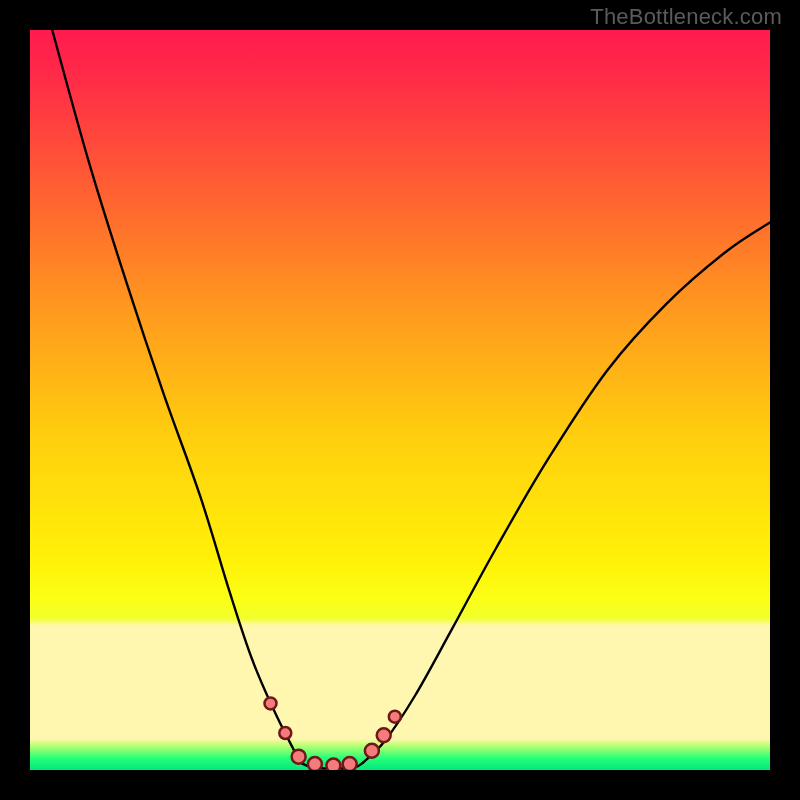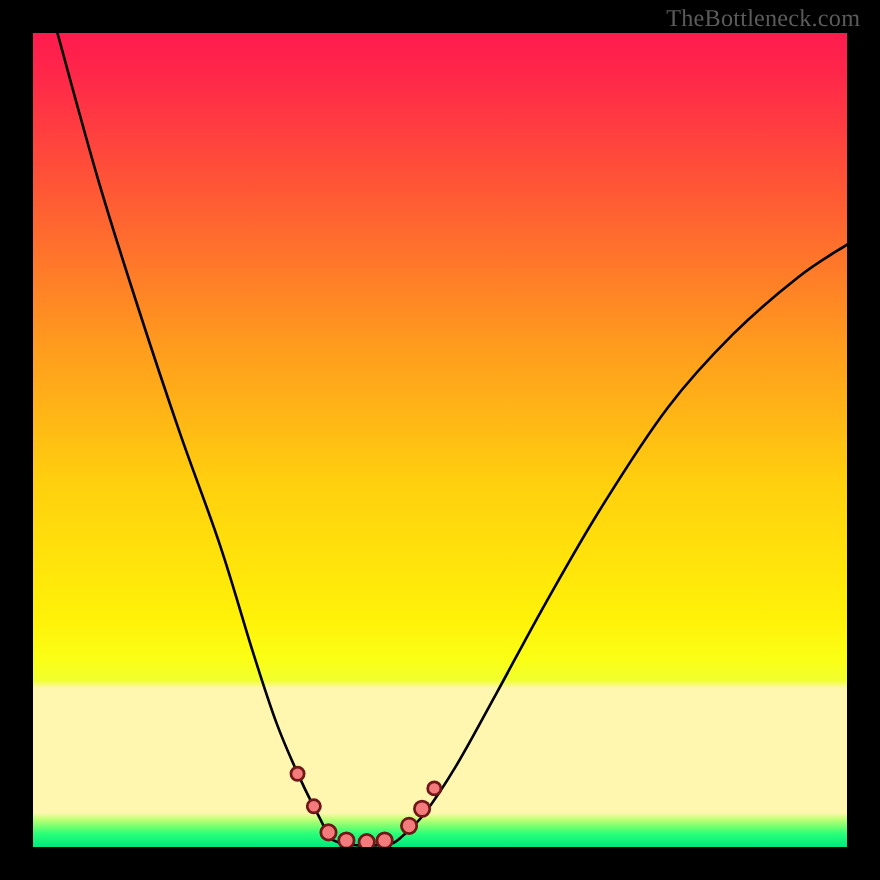--- a/index.html
+++ b/index.html
@@ -24,21 +24,21 @@
     height: 740px;
   }
   .watermark {
     position: absolute;
     top: 4px;
     right: 18px;
     color: #5b5b5b;
     font-size: 22px;
     font-weight: 400;
     letter-spacing: 0.2px;
-    font-family: Liberation Serif, serif;
+    font-family: Liberation Sans, sans-serif;
   }
   svg {
     display: block;
   }
 </style>
 </head>
 <body>
 
 <div class="frame">
   <div class="watermark">TheBottleneck.com</div>

